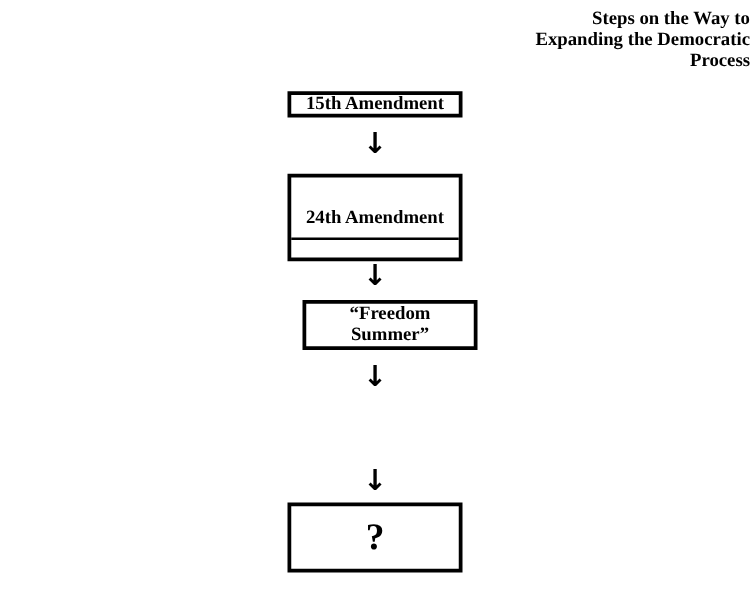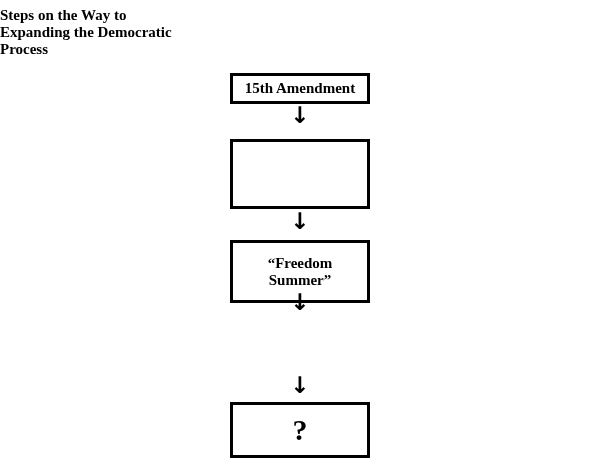--- a/index.html
+++ b/index.html
@@ -14,52 +14,52 @@
     width: 600px;
     height: 475px;
     background: #ffffff;
     overflow: hidden;
   }
   .title {
     position: absolute;
     top: 7px;
     left: 0;
     width: 100%;
-    text-align: left;
+    text-align: right;
     font-weight: bold;
     font-size: 15px;
     line-height: 17px;
     white-space: pre-line;
   }
   .box {
     position: absolute;
     left: 230px;
     width: 140px;
     border: 3px solid #000000;
     background: #ffffff;
     display: flex;
     align-items: center;
     justify-content: center;
     text-align: center;
     font-weight: bold;
     font-size: 15px;
     line-height: 17px;
     white-space: pre-line;
   }
-  .box-1 { top: 73px;  height: 31px; }
+  .box-1 { top: 73px;  height: 21px; }
   .box-2 { top: 139px; height: 70px; display: block; }
   .box-2 .cell-top {
     height: 33px;
     border-bottom: 2px solid #000000;
     display: flex;
     align-items: center;
     justify-content: center;
   }
   .box-2 .cell-bottom { height: 31px; }
-  .box-3 { top: 240px; height: 63px; }
+  .box-3 { top: 240px; height: 40px; margin-left: 12px; }
   .box-4 { top: 321px; height: 50px; }
   .box-5 { top: 402px; height: 56px; font-size: 30px; line-height: 30px; }
   .arrow {
     position: absolute;
     left: 230px;
     width: 140px;
     text-align: center;
     font-weight: bold;
     font-size: 23px;
     line-height: 22px;
@@ -80,20 +80,23 @@
 Expanding the Democratic
 Process</div>
 
   <div class="box box-1">
     <span>15th Amendment</span>
   </div>
 
   <div class="arrow arrow-1">↓</div>
 
   <div class="box box-2">
+    <div class="cell-top">
+      <span>24th Amendment</span>
+    </div>
     <div class="cell-bottom"></div>
   </div>
 
   <div class="arrow arrow-2">↓</div>
 
   <div class="box box-3">
     <span>“Freedom
 Summer”</span>
   </div>
 

